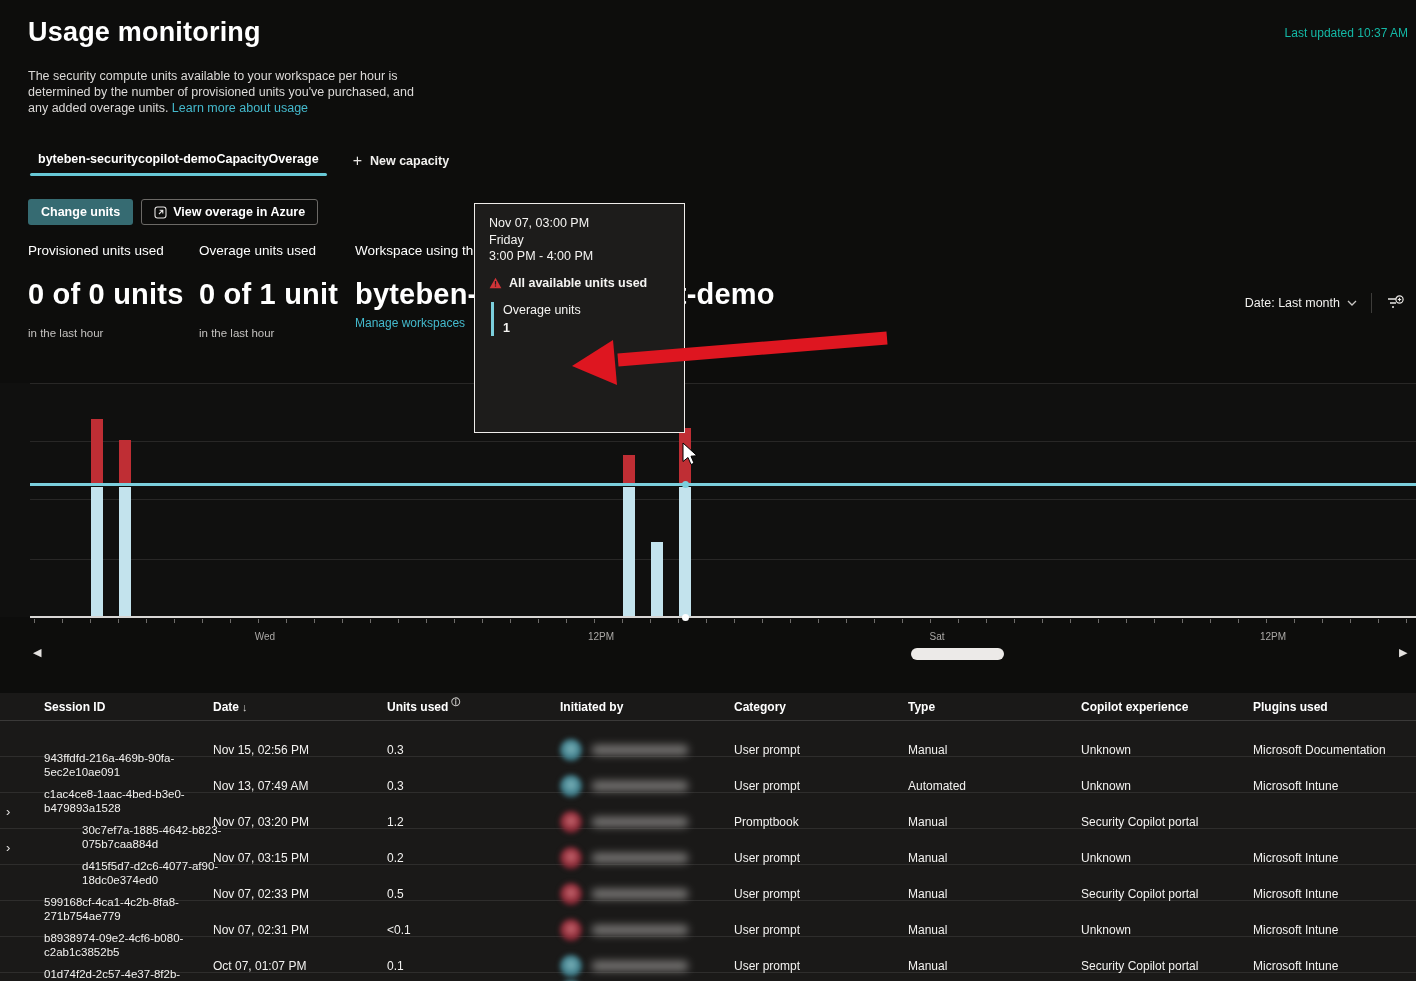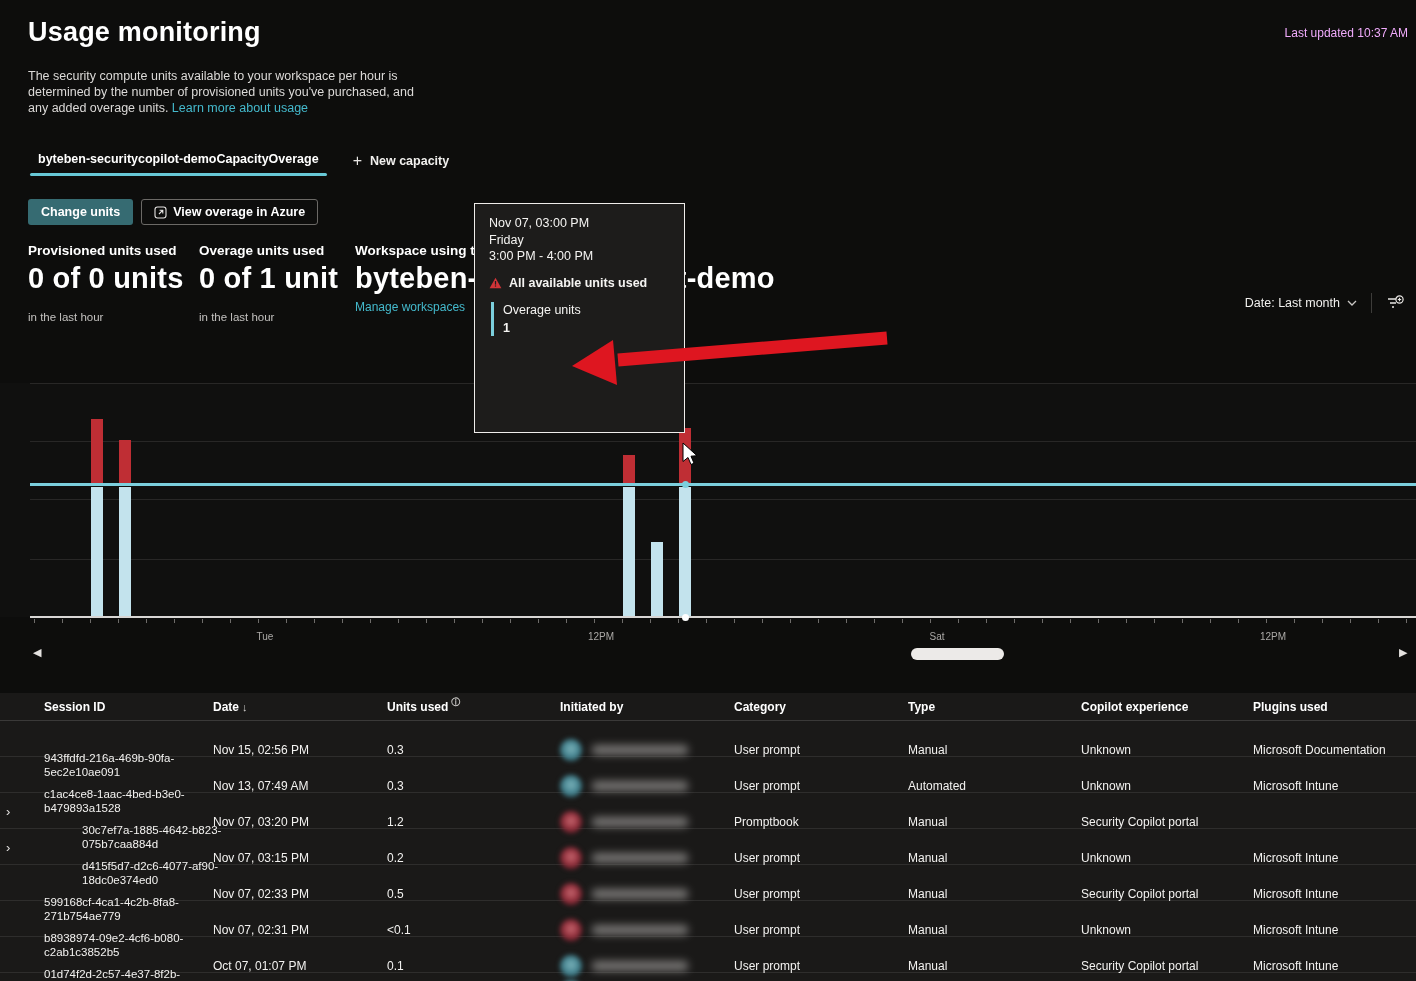--- a/index.html
+++ b/index.html
@@ -13,42 +13,42 @@
   body{
     width:1416px;height:981px;overflow:hidden;position:relative;
     background:var(--page-bg);
     font-family:"Liberation Sans","DejaVu Sans",sans-serif;
     color:var(--text);
   }
   .abs{position:absolute;}
 
   
   .page-title{left:28px;top:17px;font-size:27px;font-weight:700;letter-spacing:.2px;}
-  .last-updated{right:8px;top:26px;font-size:12px;color:#f0abfc;}
+  .last-updated{right:8px;top:26px;font-size:12px;color:#14b8a6;}
   .description{left:28px;top:68px;width:398px;font-size:12.5px;line-height:16px;color:#dcdad8;}
   .description a{color:var(--accent);text-decoration:none;}
 
   
   .tab-row{left:28px;top:146px;display:flex;align-items:center;gap:24px;}
   .tab{padding:6px 10px 10px 10px;font-size:12.5px;font-weight:700;position:relative;cursor:pointer;text-align:center;}
   .tab .underline{position:absolute;left:2px;right:2px;bottom:0;height:3px;border-radius:2px;background:var(--accent-underline);}
   .new-capacity{display:flex;align-items:center;gap:8px;font-size:12.5px;font-weight:600;color:#f1f0ee;cursor:pointer;}
   .new-capacity .plus{font-size:16px;font-weight:400;color:#e8e6e4;}
 
   
   .btn-row{left:28px;top:199px;display:flex;gap:8px;}
   .btn{height:26px;display:flex;align-items:center;gap:6px;padding:9px 12px;border-radius:3px;
        font-size:12.5px;font-weight:700;cursor:pointer;border:1px solid transparent;}
   .btn.primary{background:var(--btn-teal);color:#fff;}
   .btn.secondary{background:transparent;border-color:#6b6966;color:#fff;font-weight:600;}
   .btn.secondary svg{display:block;}
 
   
   .stat{top:243px;}
-  .stat .label{font-size:13.5px;font-weight:700;margin-bottom:4px;}
+  .stat .label{font-size:13.5px;font-weight:400;margin-bottom:20px;}
   .stat .value{font-size:29px;font-weight:600;letter-spacing:.2px;line-height:32px;}
   .stat .caption{font-size:11.5px;color:#c3c1bf;margin-top:17px;}
   .stat .wslink{font-size:12px;color:var(--accent);margin-top:6px;cursor:pointer;}
   #stat-provisioned{left:28px;}
   #stat-overage{left:199px;}
   #stat-workspace{left:355px;width:420px;}
 
   
   .filter-bar{top:291px;right:12px;display:flex;align-items:center;gap:14px;height:24px;}
   .date-filter{display:flex;align-items:center;gap:7px;font-size:12.5px;color:#f1f0ee;cursor:pointer;}
@@ -231,21 +231,21 @@
       <div class="tick" style="left: 1210px;"></div>
       <div class="tick" style="left: 1238px;"></div>
       <div class="tick" style="left: 1266px;"></div>
       <div class="tick" style="left: 1294px;"></div>
       <div class="tick" style="left: 1322px;"></div>
       <div class="tick" style="left: 1350px;"></div>
       <div class="tick" style="left: 1378px;"></div>
       <div class="tick" style="left: 1406px;"></div>
     </div>
   <div id="xlabels">
-      <span class="x-label" style="left: 265px;">Tue</span>
+      <span class="x-label" style="left: 265px;">Wed</span>
       <span class="x-label" style="left: 601px;">12PM</span>
       <span class="x-label" style="left: 937px;">Sat</span>
       <span class="x-label" style="left: 1273px;">12PM</span>
     </div>
   <div id="markers">
       <div class="marker" style="left: 681.5px; top: 614px; width: 7px; height: 7px; background: rgb(255, 255, 255);"></div>
       <div class="marker" style="left: 681.5px; top: 481px; width: 7px; height: 7px; background: rgb(124, 207, 221);"></div>
     </div>
   <div class="nav-arrow" style="left:33px">◀</div>
   <div class="nav-arrow" style="left:1399px">▶</div>

